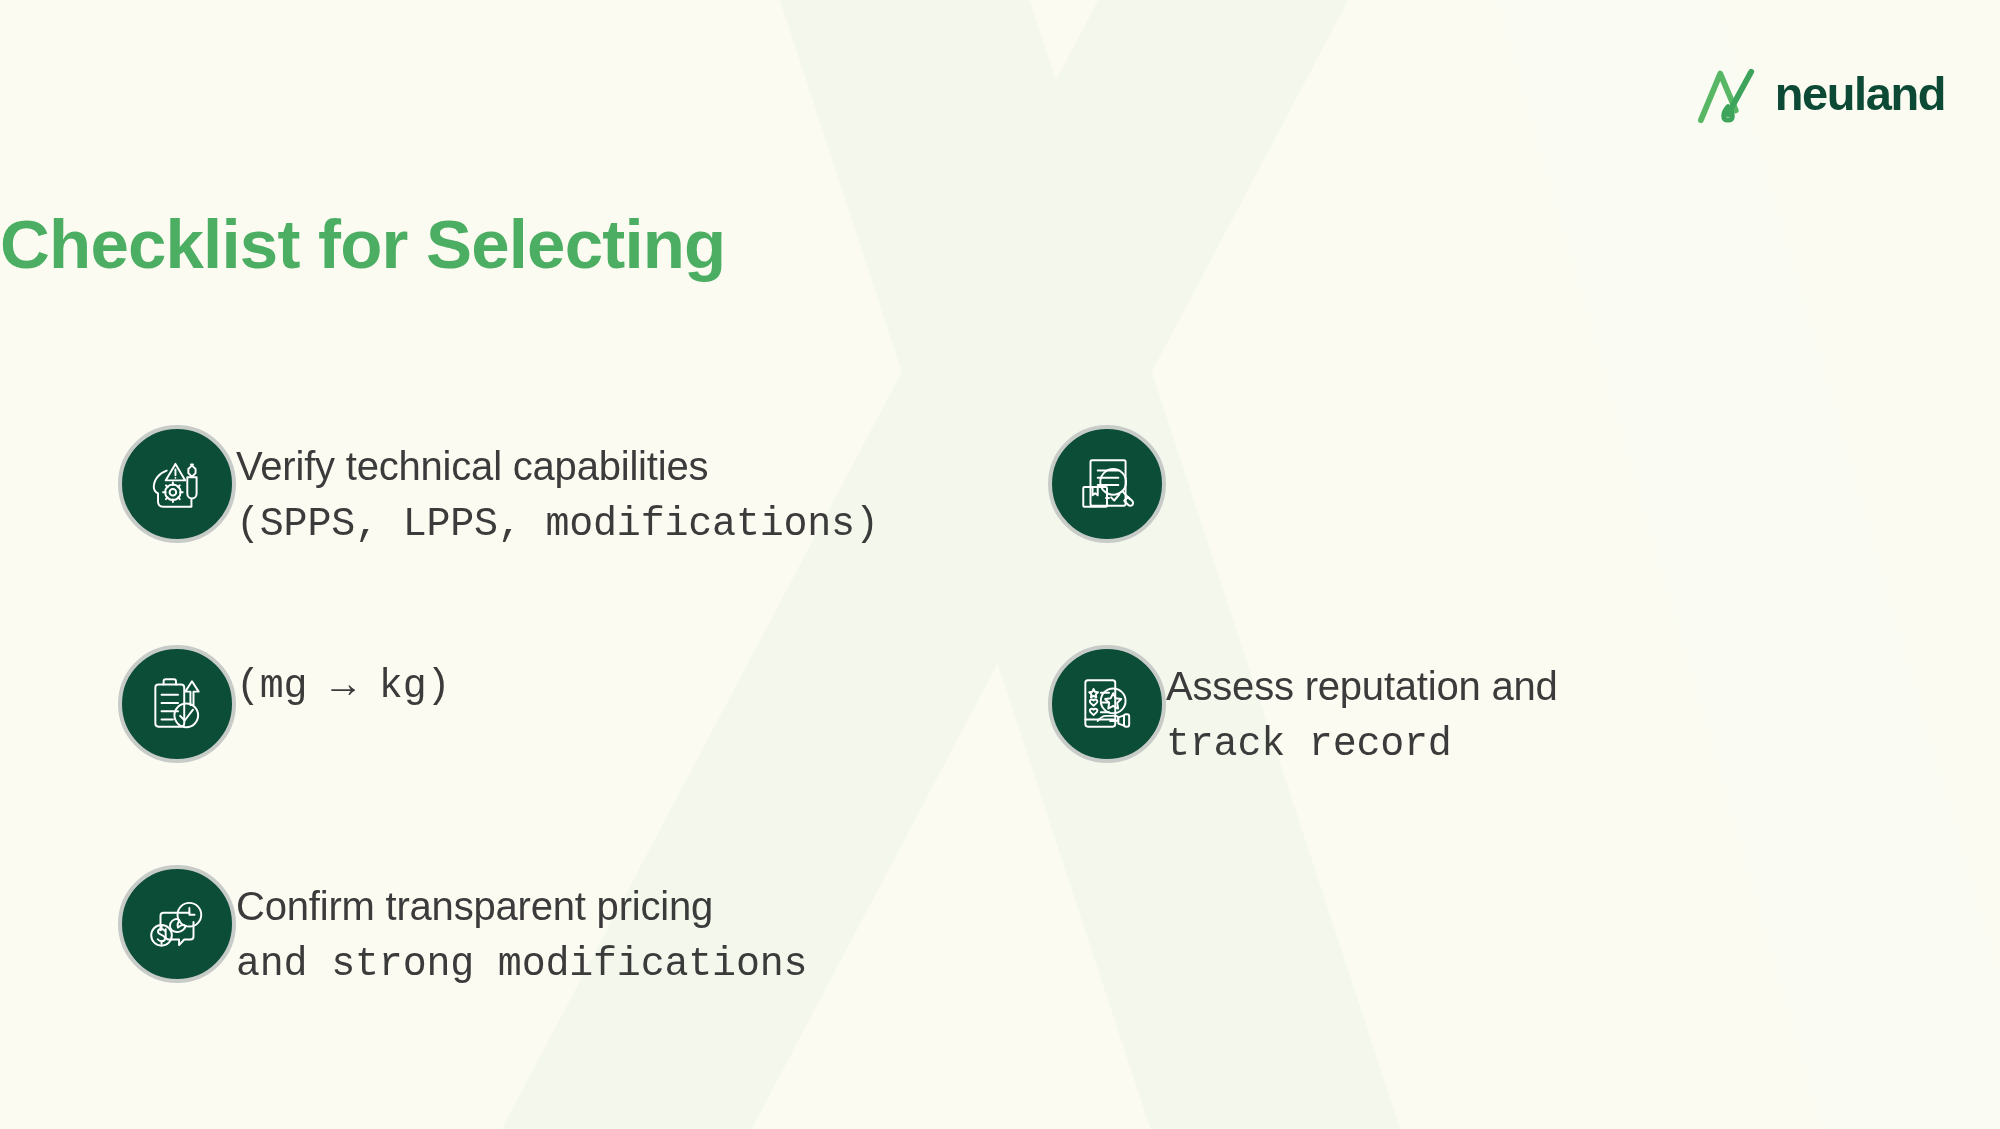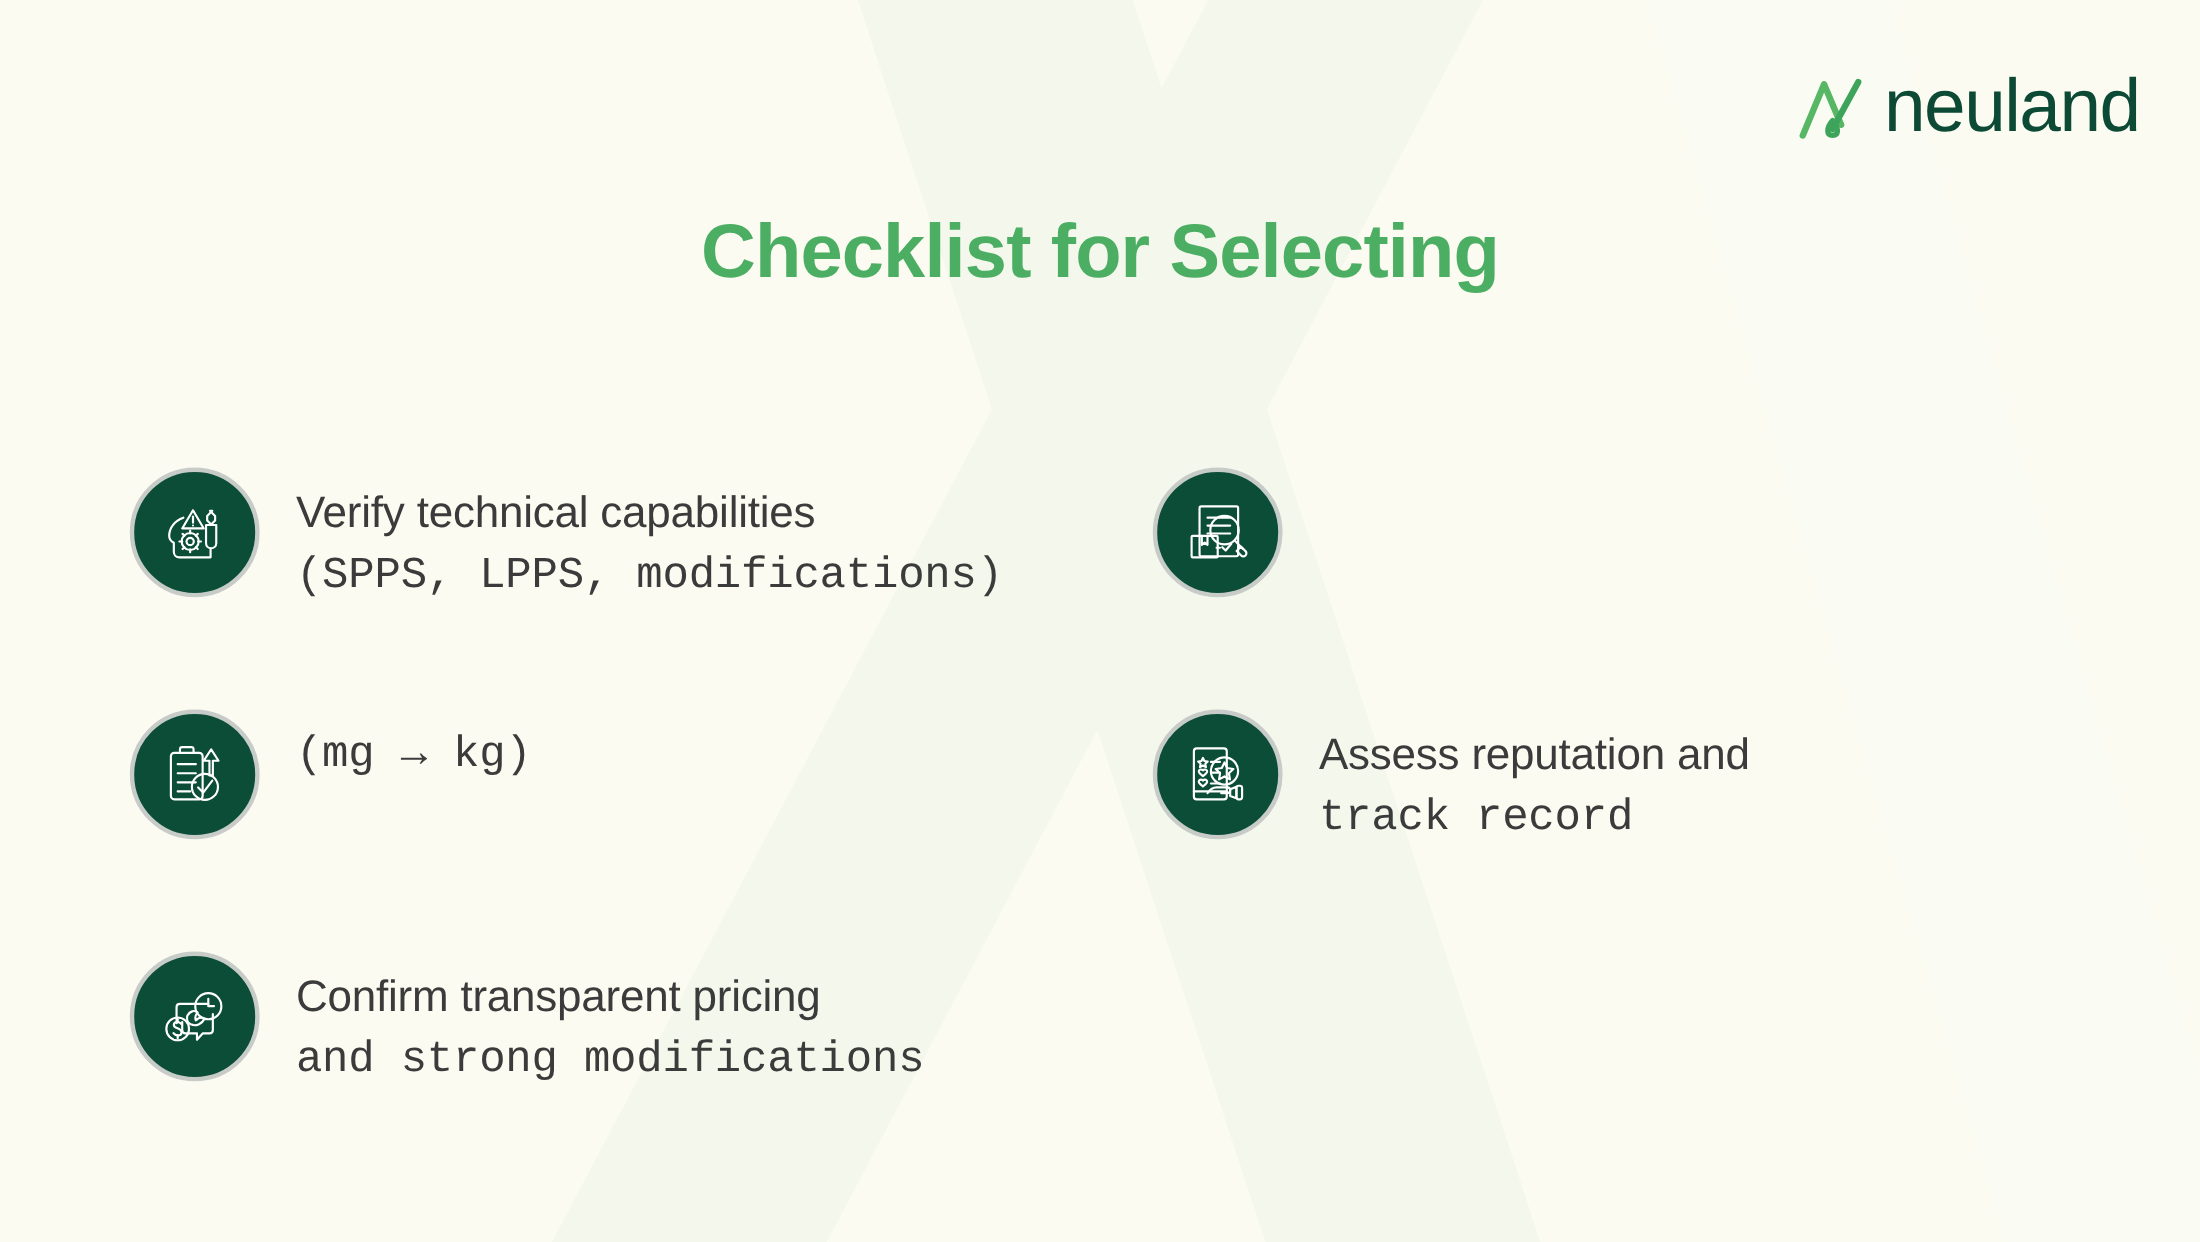--- a/index.html
+++ b/index.html
@@ -32,35 +32,34 @@
     display: flex;
     align-items: center;
     gap: 16px;
   }
   #brand-logo .logo-mark {
     width: 62px;
     height: 62px;
     display: block;
   }
   #brand-logo .logo-wordmark {
-    font-size: 68px;
-    font-weight: 400;
+    font-size: 47px;
+    font-weight: 700;
     letter-spacing: -1.4px;
     color: #0D4A36;
     line-height: 1;
     font-family: "Liberation Sans", sans-serif;
   }
 
   
   #page-title {
     position: absolute;
-    top: 144px;
+    top: 160px;
     left: 0;
     width: 2000px;
-    text-align: center;
     color: #4CAE62;
     font-size: 69px;
     font-weight: 700;
     line-height: 1.12;
     letter-spacing: -0.8px;
   }
   #page-title .title-line {
     display: block;
     white-space: nowrap;
   }
@@ -72,21 +71,20 @@
     left: 118px;
     width: 1790px;
     display: grid;
     grid-template-columns: 860px 860px;
     column-gap: 70px;
     grid-auto-rows: 220px;
   }
   .checklist-item {
     display: flex;
     align-items: flex-start;
-    gap: 33px;
   }
   .item-icon-circle {
     flex: 0 0 auto;
     width: 118px;
     height: 118px;
     border-radius: 50%;
     background: #0C4D38;
     border: 4px solid #C8CCC8;
     box-sizing: border-box;
     display: flex;

